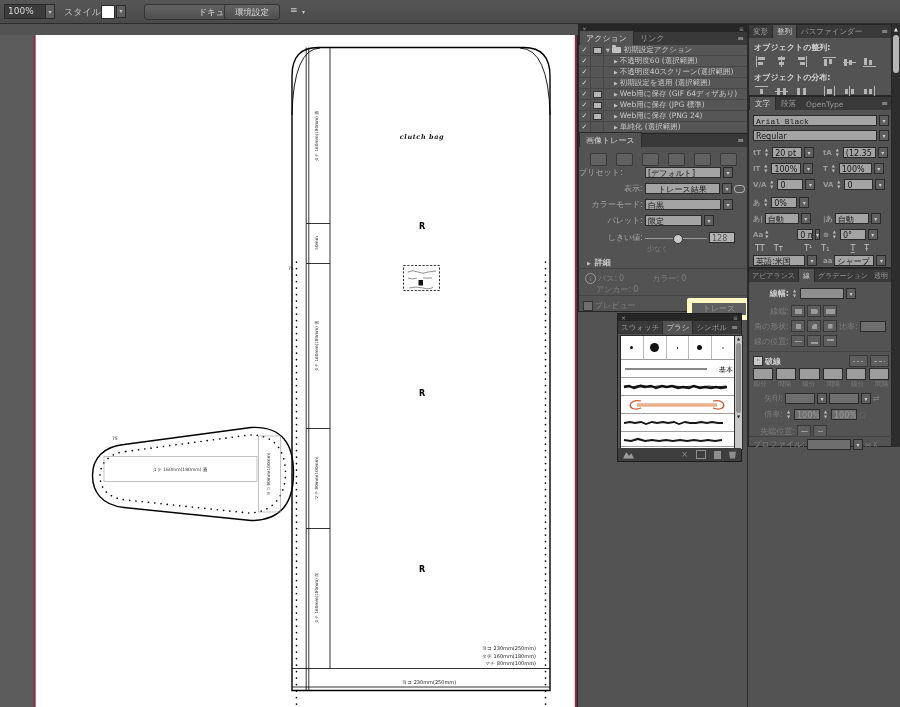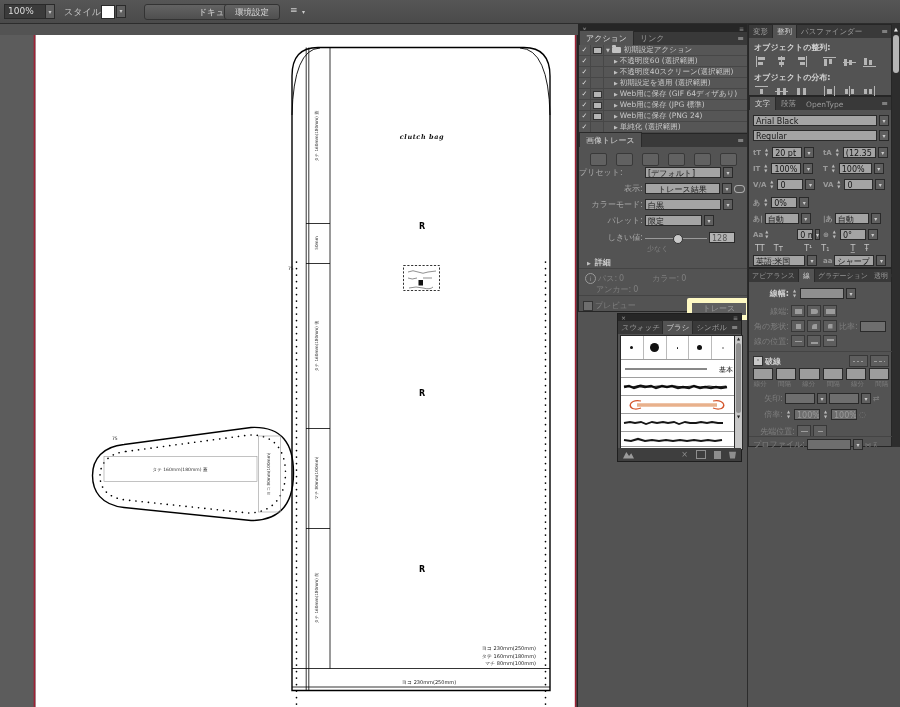--- a/index.html
+++ b/index.html
@@ -266,21 +266,21 @@
     </div>
     <div class="abs" style="left:108px;top:164px;width:54px;height:12px;background:#5f5f5f;border:5px solid #fef9c3;border-radius:2px;color:#9a9a9a;font-size:8px;text-align:center;line-height:12px;">トレース</div>
   </div>
 
   <div class="abs pgroup" style="left:617px;top:313px;width:125px;height:149px;border-color:#1e1e1e;">
     <div class="ptitle">
       <span>×</span>
       <span>≡</span>
     </div>
     <div class="tabs" style="font-size:7.5px;">
-      <span class="tab" style="padding:2px 3px 1px;font-style:italic;">スウォッチ</span>
+      <span class="tab" style="padding:2px 3px 1px;">スウォッチ</span>
       <span class="tab on" style="padding:2px 3px 1px;">ブラシ</span>
       <span class="tab" style="padding:2px 3px 1px;">シンボル</span>
       <span class="pmenu">≡</span>
     </div>
     <div class="abs" style="left:2px;top:21px;width:114px;height:113px;background:#fff;border:1px solid #2a2a2a;overflow:hidden;">
       <div style="height:23px;display:flex;border-bottom:1px solid #9e9e9e;">
         <span style="width:22px;border-right:1px solid #bbb;position:relative;">
             <i style="position:absolute;left:9px;top:10px;width:3px;height:3px;background:#111;border-radius:50%;"></i>
           </span>
         <span style="width:22px;border-right:1px solid #bbb;position:relative;">
@@ -421,21 +421,21 @@
   </div>
 
   <div class="abs pgroup" style="left:748px;top:96px;width:144px;height:172px;">
     <div class="tabs" style="font-size:7.5px;">
       <span class="tab on" style="padding:2px 5px 1px;">文字</span>
       <span class="tab" style="padding:2px 5px 1px;">段落</span>
       <span class="tab" style="padding:2px 5px 1px;">OpenType</span>
       <span class="pmenu">≡</span>
     </div>
     <div class="row" style="left:4px;top:18px;width:136px;">
-      <span class="fld" style="flex:1;">Arial Black</span>
+      <span class="fld" style="flex:1;font-family:Liberation Mono, monospace;">Arial Black</span>
       <span class="dd">▾</span>
     </div>
     <div class="row" style="left:4px;top:33px;width:136px;">
       <span class="fld" style="flex:1;">Regular</span>
       <span class="dd">▾</span>
     </div>
     <div class="row" style="left:4px;top:50px;width:67px;">
       <span class="g">tT</span>
       <span class="stp">▲<br>▼</span>
       <span class="fld" style="width:30px;">20 pt</span>
@@ -501,21 +501,21 @@
     </div>
     <div class="row" style="left:6px;top:147px;width:134px;gap:9px;color:#c4c4c4;font-size:8px;">
       <span>TT</span>
       <span>Tт</span>
       <span style="margin-left:12px;">T¹</span>
       <span>T₁</span>
       <span style="margin-left:12px;">T̲</span>
       <span>Ŧ</span>
     </div>
     <div class="row" style="left:4px;top:158px;width:67px;">
-      <span class="fld" style="width:52px;font-family:Liberation Serif, serif;">英語:米国</span>
+      <span class="fld" style="width:52px;">英語:米国</span>
       <span class="dd">▾</span>
     </div>
     <div class="row" style="left:74px;top:158px;width:67px;">
       <span class="g">aa</span>
       <span class="fld" style="width:40px;">シャープ</span>
       <span class="dd">▾</span>
     </div>
   </div>
 
   <div class="abs pgroup" style="left:748px;top:268px;width:144px;height:179px;">

